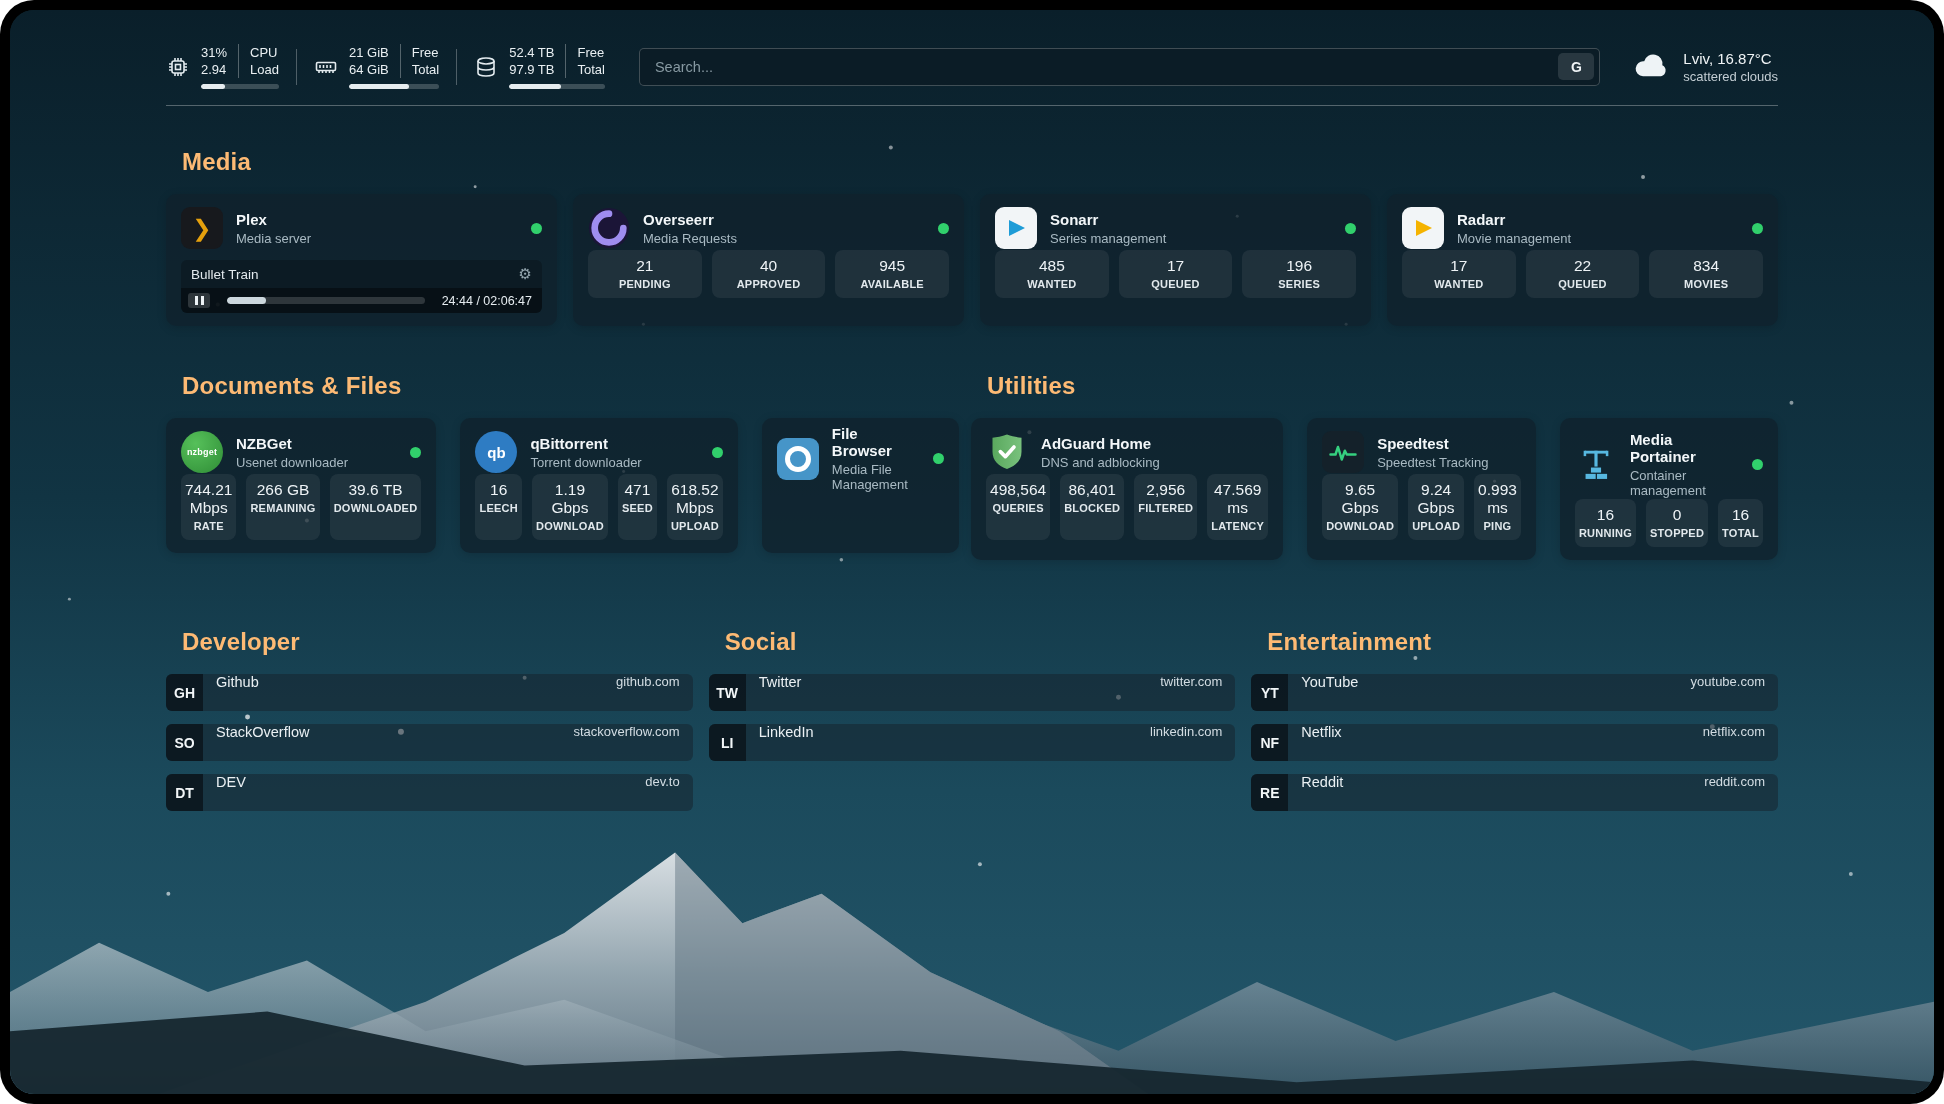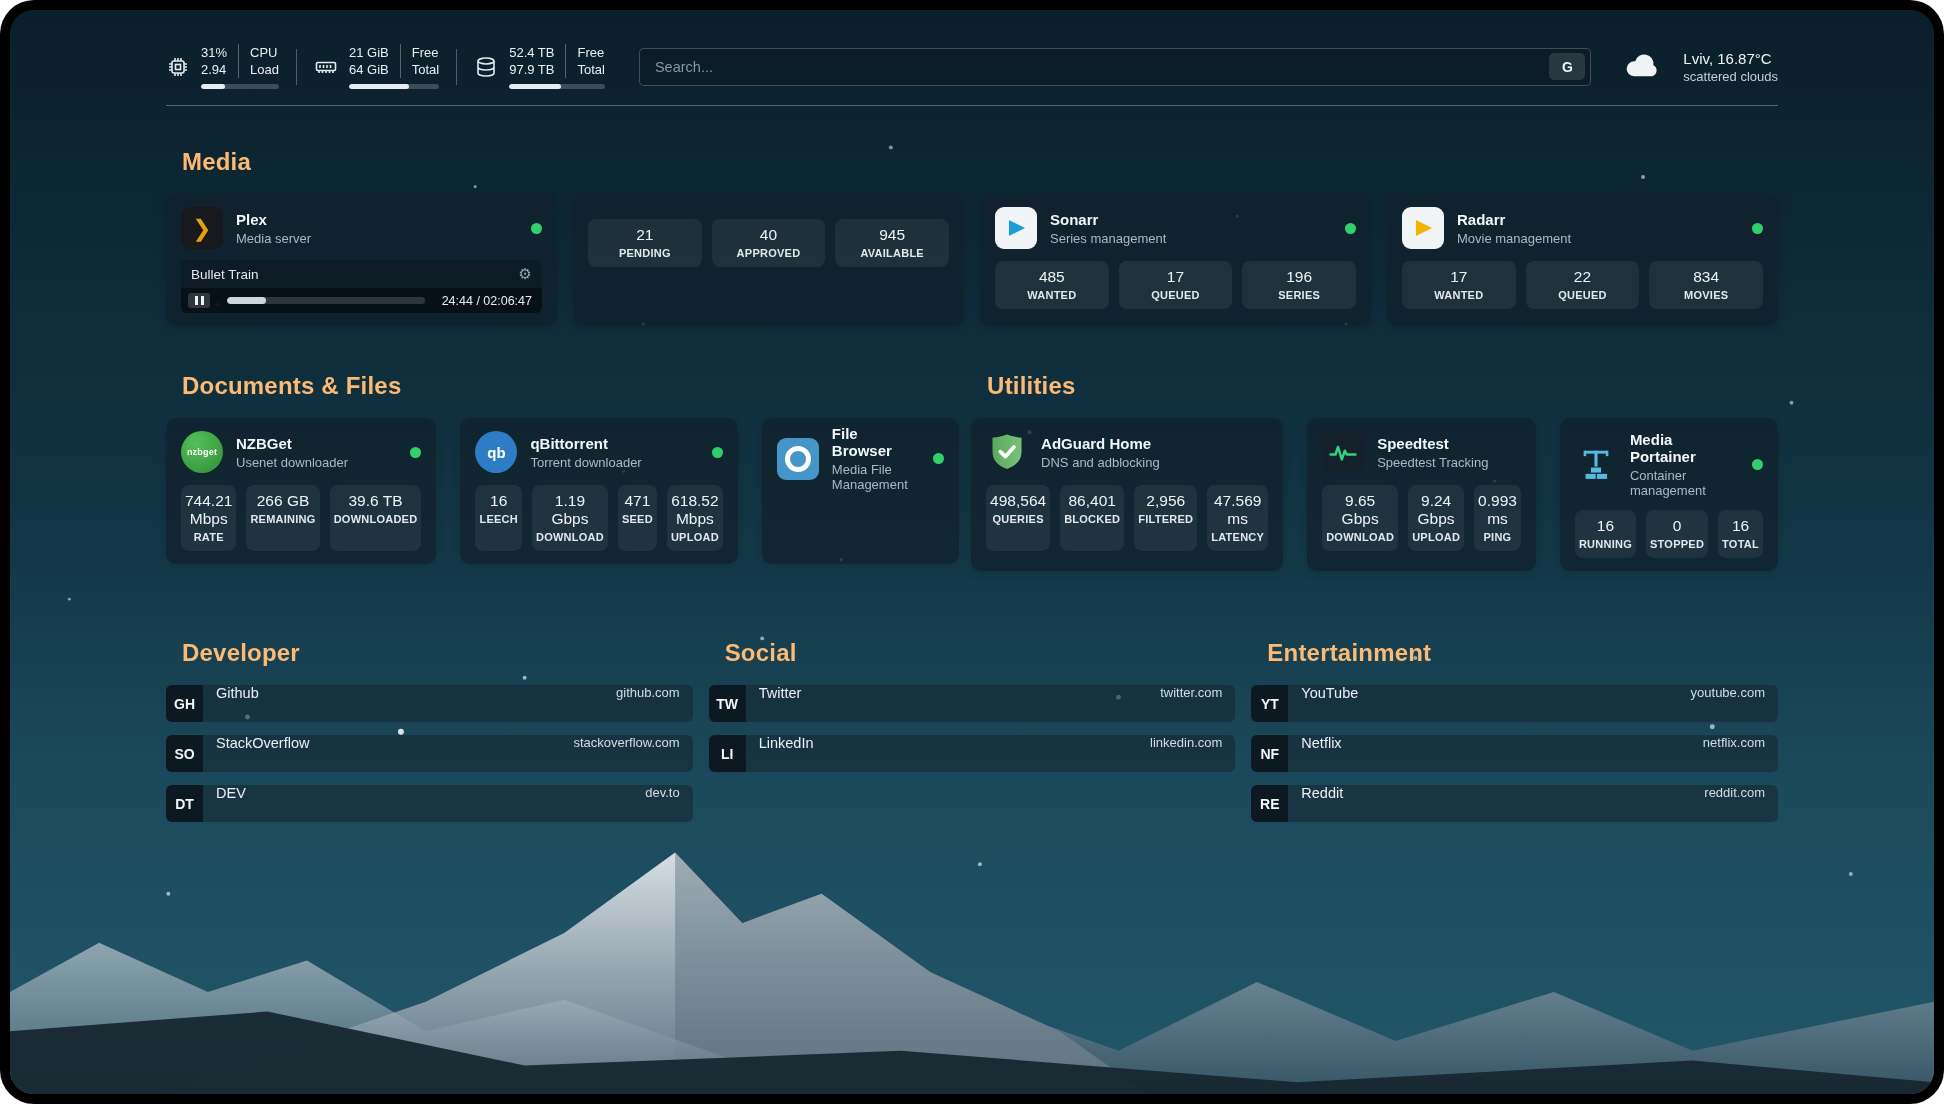--- a/index.html
+++ b/index.html
@@ -20,39 +20,39 @@
   .sys-bar{margin-top:6px;height:5px;border-radius:3px;background:rgba(255,255,255,.20);overflow:hidden;}
   .sys-bar-fill{height:100%;border-radius:3px;background:#e6ecef;}
   .vdiv{width:1px;height:36px;background:rgba(255,255,255,.28);margin:0 17px;}
   .search-box{flex:1;display:flex;align-items:center;height:36px;margin:0 34px;background:rgba(12,26,35,.66);
     border:1px solid rgba(255,255,255,.22);border-radius:5px;padding:0 5px 0 13px;}
   .search-box input{flex:1;background:transparent;border:none;outline:none;color:#e4ebef;font-size:14.5px;
     font-family:"Liberation Sans","DejaVu Sans",sans-serif;}
   .search-box input::placeholder{color:#8799a2;}
   .search-engine{width:36px;height:27px;border:none;border-radius:5px;background:rgba(255,255,255,.12);
     color:#f0f4f6;font-size:14px;font-weight:700;cursor:pointer;display:grid;place-items:center;}
-  .weather{display:flex;align-items:center;gap:22px;margin-left:auto;}
+  .weather{display:flex;align-items:center;gap:13px;margin-left:auto;}
   .weather-loc{font-size:15px;color:#f0f4f6;}
   .weather-cond{font-size:13px;color:#c3cdd3;margin-top:2px;}
   .divider{margin-top:16px;height:1px;background:rgba(255,255,255,.30);}
 
   
   h2{margin:16px;font-size:24px;font-weight:600;color:#fdba74;letter-spacing:.2px;}
   .sect-media{margin-top:42px;}
   .grid4{display:grid;grid-template-columns:repeat(4,1fr);gap:16px;margin-top:18px;}
   .twocol{display:grid;grid-template-columns:1fr 1fr;gap:12px;margin-top:30px;}
   .col-stack{display:flex;flex-direction:row;gap:24px;margin-top:18px;}
 
   .card{background:rgba(16,33,43,.76);border-radius:10px;padding:13px 15px;box-shadow:0 2px 10px rgba(0,0,0,.15);cursor:pointer;}
   .card-header{display:flex;align-items:center;gap:13px;}
   .app-icon{width:42px;height:42px;flex:none;display:grid;place-items:center;}
   .app-title{font-size:15px;font-weight:700;color:#f3f7f9;}
   .app-sub{font-size:13px;color:#a9bac3;margin-top:3px;}
   .status-dot{width:11px;height:11px;border-radius:50%;background:#31d06c;margin-left:auto;flex:none;}
-  .stats-row{display:flex;gap:10px;margin-top:12px;justify-content:flex-end;}
+  .stats-row{display:flex;gap:10px;margin-top:1px;}
   .stat{flex:1;background:rgba(255,255,255,.065);border-radius:8px;padding:7px 4px 8px;text-align:center;}
   .stat-value{font-size:15.5px;color:#eef3f6;}
   .stat-label{font-size:11px;font-weight:700;color:#e2e9ed;margin-top:3px;letter-spacing:.25px;}
 
   
   .icon-plex{background:#17191d;border-radius:9px;color:#e5a00d;font-size:23px;font-weight:800;}
   .icon-plate{background:#f2f5f7;border-radius:9px;}
   .icon-nzb{background:radial-gradient(circle at 35% 30%,#56c05a,#2f8d36);border-radius:50%;
     color:#fff;font-size:9px;font-weight:700;letter-spacing:.2px;}
   .icon-qb{background:#2e7cc3;border-radius:50%;color:#fff;font-size:15px;font-weight:700;}
@@ -271,20 +271,33 @@
                   </span>
             <div class="plex-bar">
               <div class="plex-bar-fill" style="width: 19.5%;"></div>
             </div>
             <span class="plex-time">24:44 / 02:06:47</span>
           </div>
         </div>
       </div>
 
       <div class="card">
+        <div class="card-header">
+          <span class="app-icon">
+            <svg viewBox="0 0 44 44" width="42" height="42">
+              <circle cx="22" cy="22" r="21" fill="#1b1537"></circle>
+              <path d="M22 7a15 15 0 1 0 15 15" fill="none" stroke="#9f8df0" stroke-width="7" stroke-linecap="round"></path>
+            </svg>
+          </span>
+          <div>
+            <div class="app-title">Overseerr</div>
+            <div class="app-sub">Media Requests</div>
+          </div>
+          <span class="status-dot"></span>
+        </div>
         <div class="stats-row">
           <div class="stat">
             <div class="stat-value">21</div>
             <div class="stat-label">PENDING</div>
           </div>
           <div class="stat">
             <div class="stat-value">40</div>
             <div class="stat-label">APPROVED</div>
           </div>
           <div class="stat">

